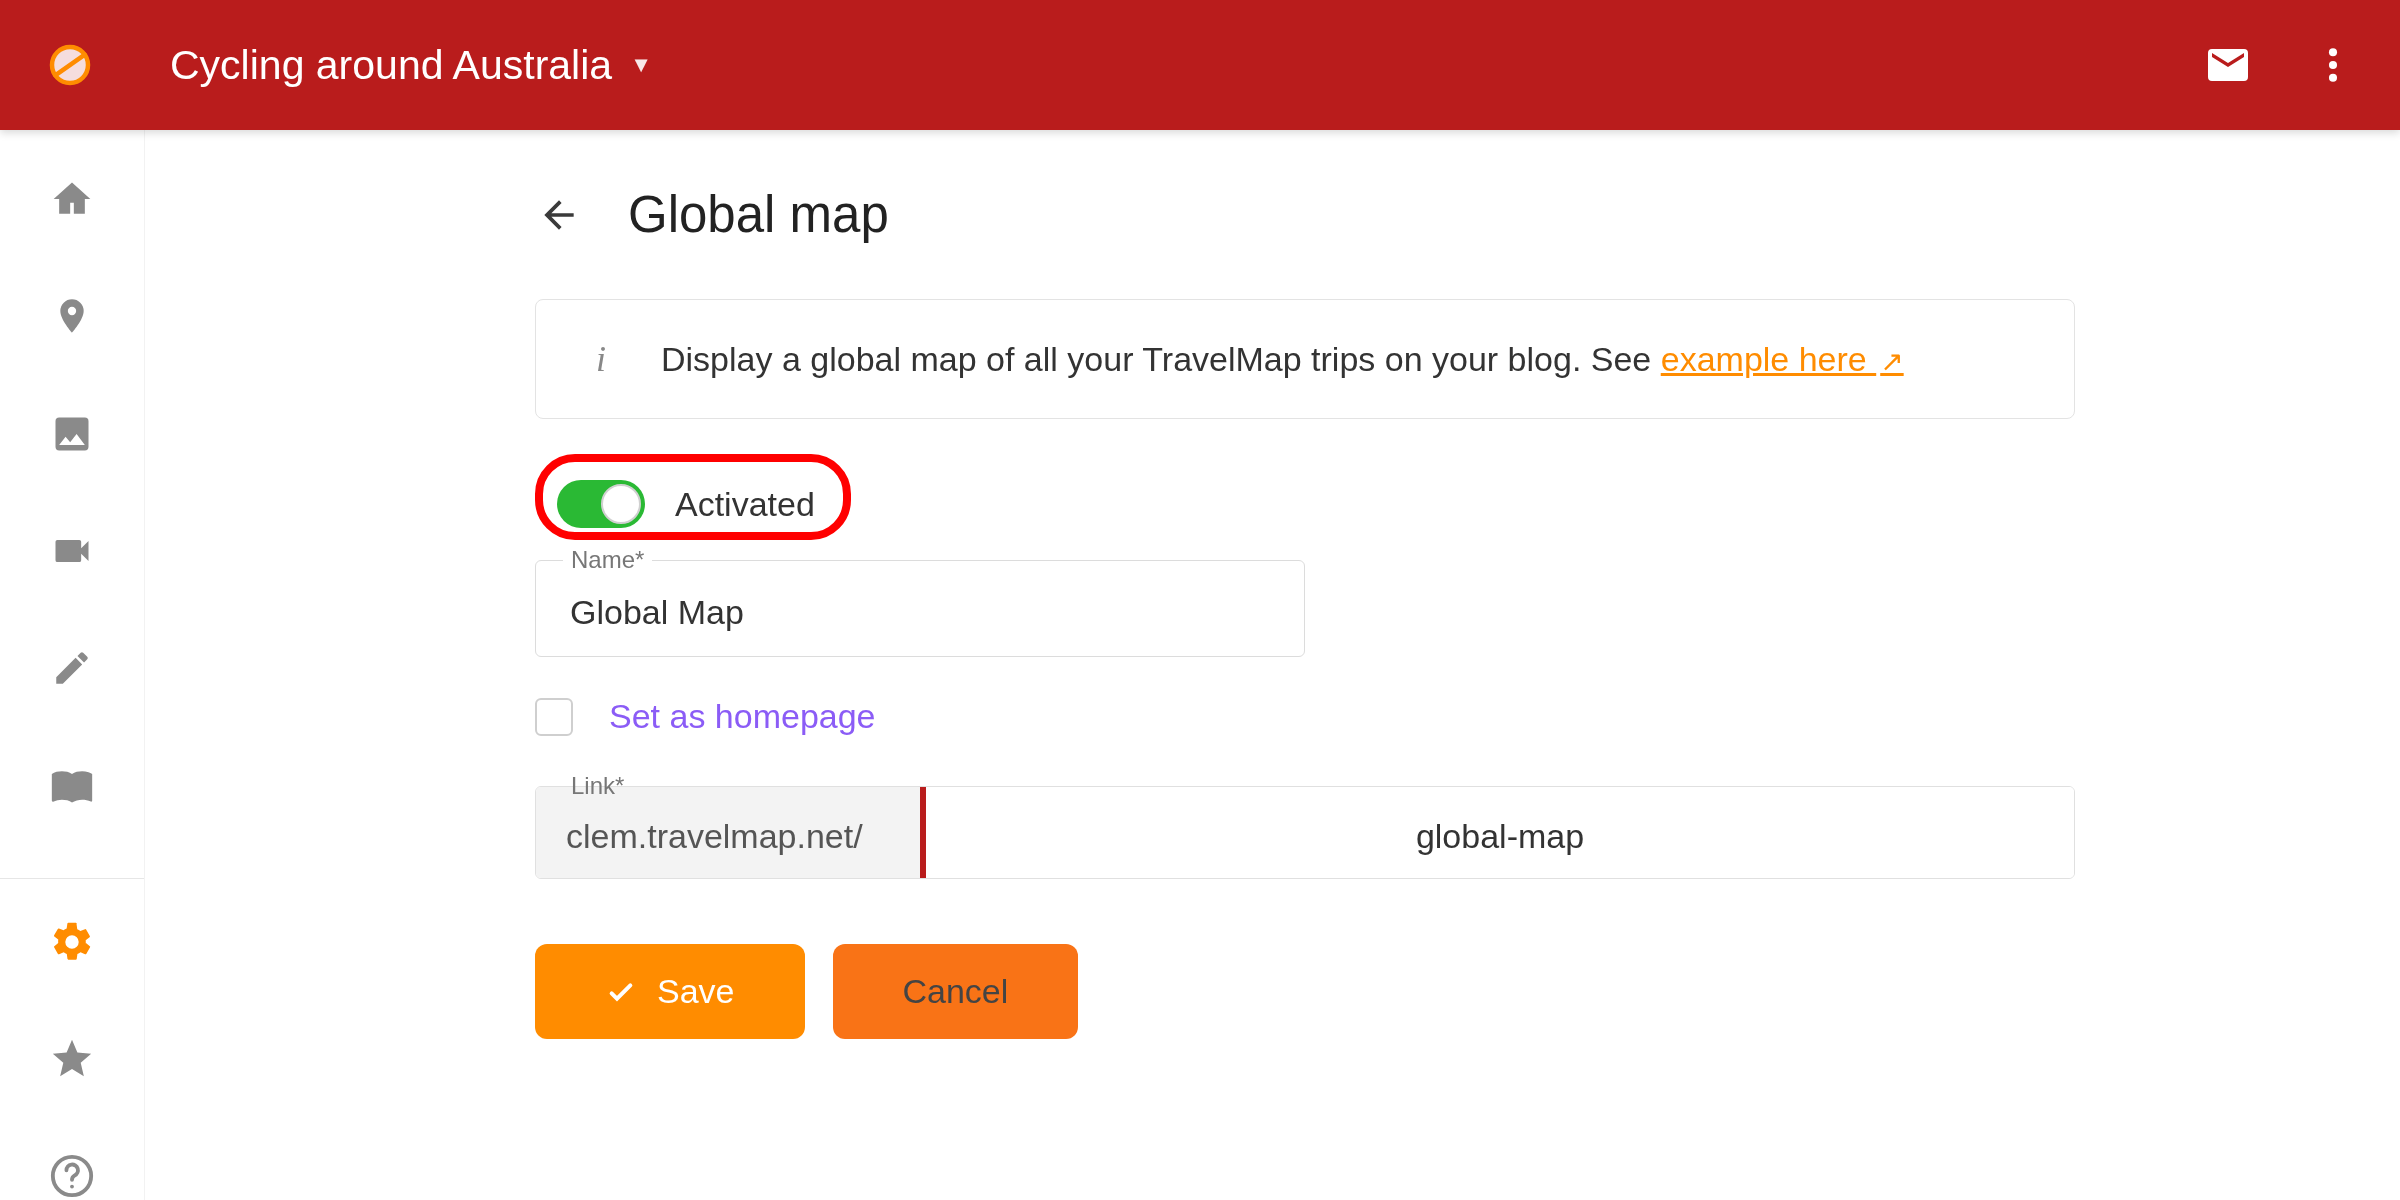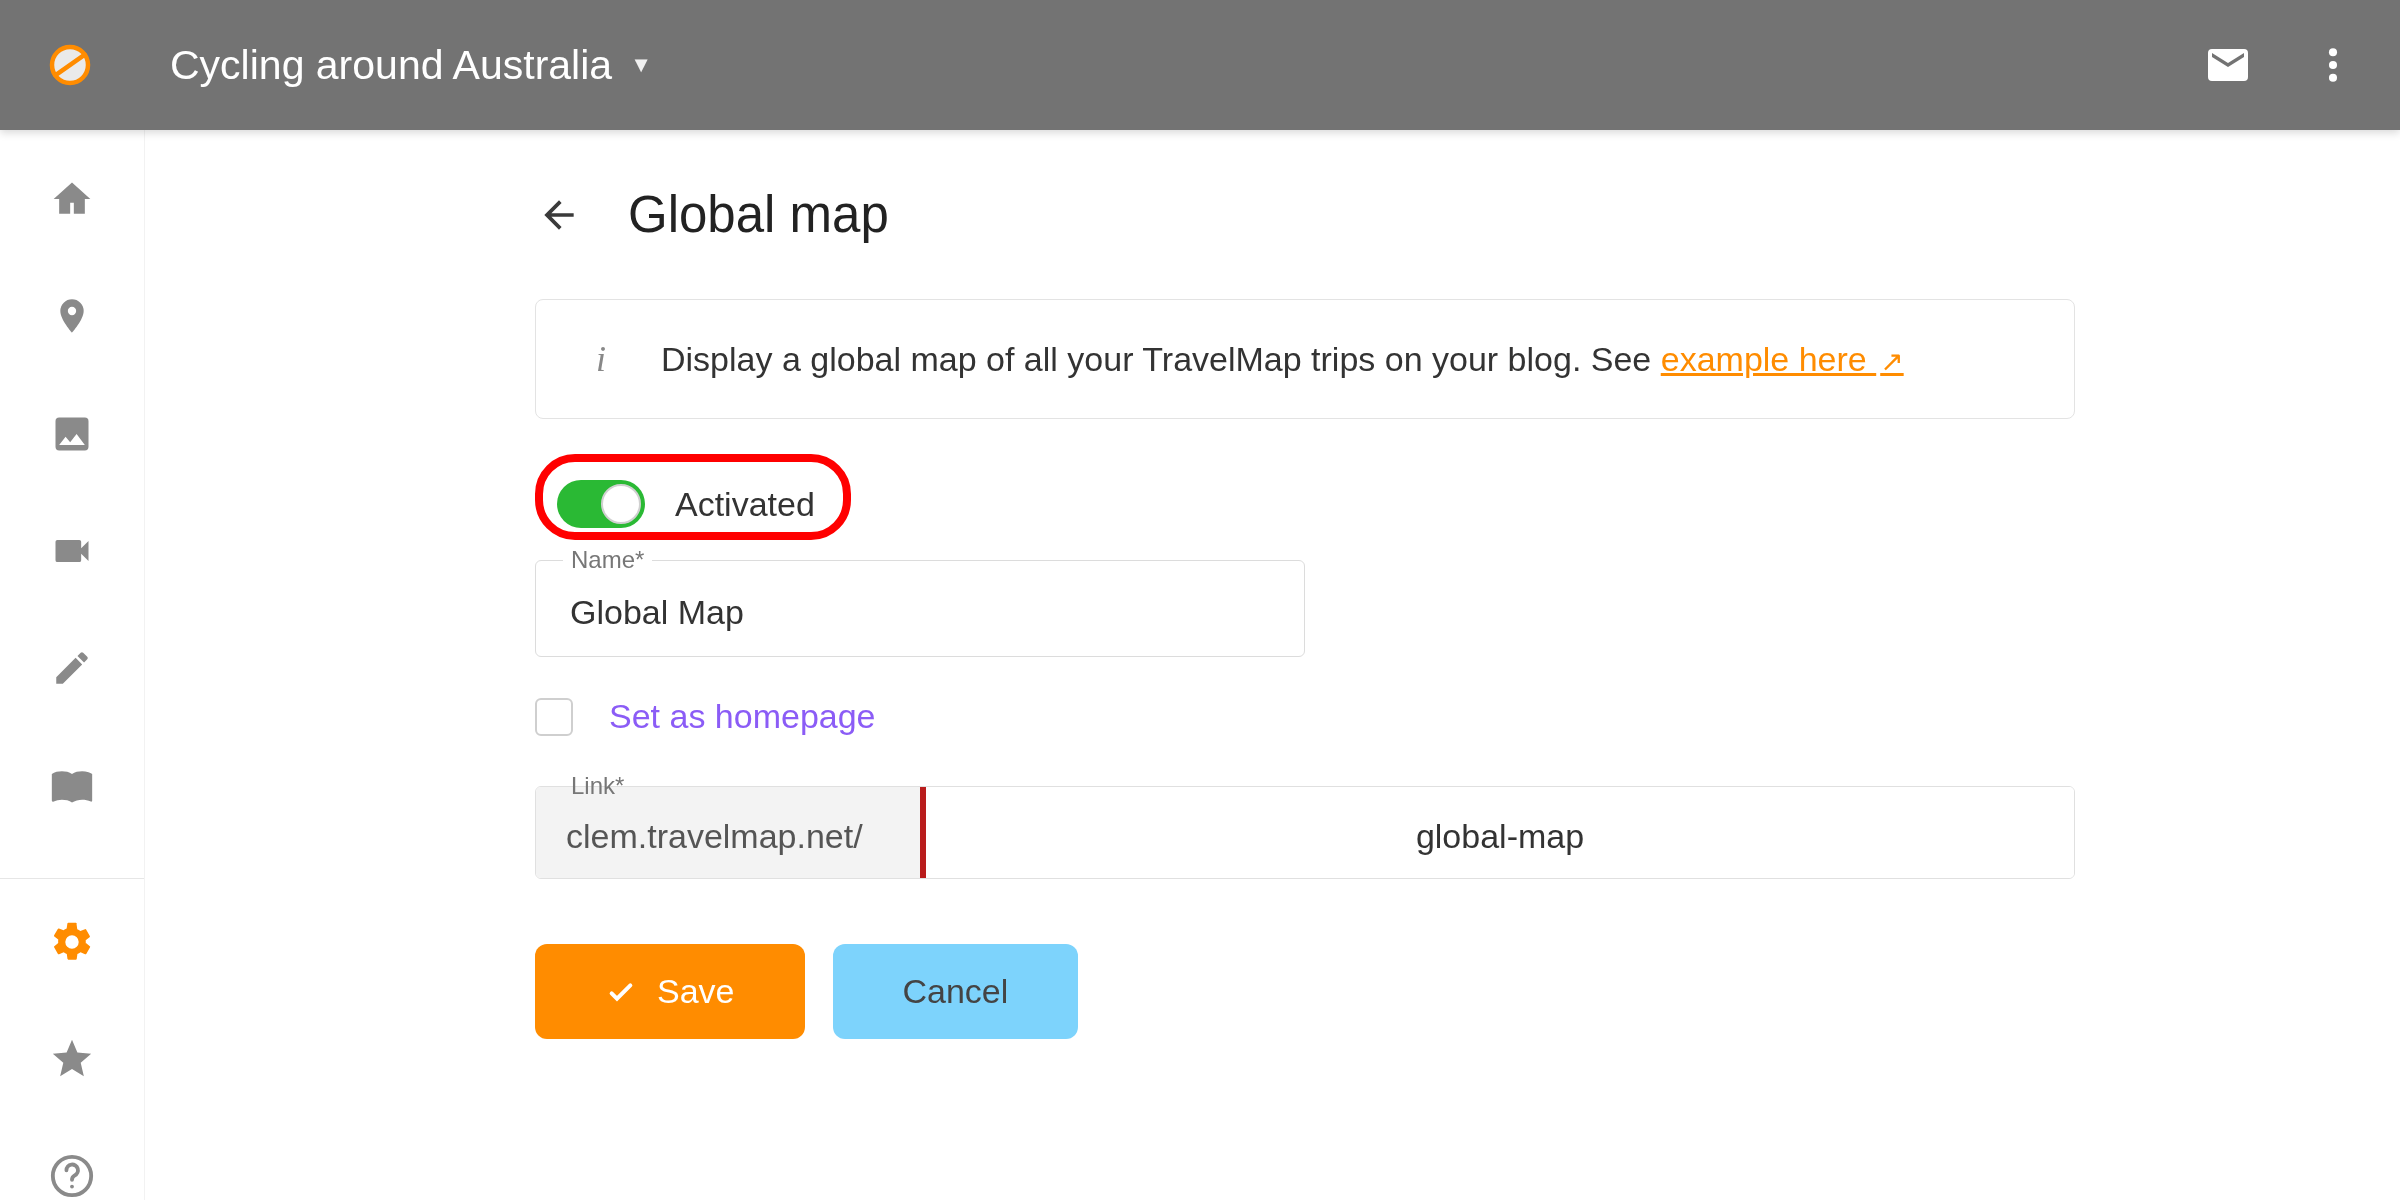--- a/index.html
+++ b/index.html
@@ -1,21 +1,21 @@
 <!DOCTYPE html>
 <html><head>
 <meta charset="utf-8">
 <style>
   * { box-sizing: border-box; margin: 0; padding: 0; font-family: "Segoe UI", Arial, sans-serif; }
   body { width: 2400px; height: 1200px; overflow: hidden; background: #fff; }
 
   
   .topbar {
     height: 130px;
-    background: #737373;
+    background: #b91c1c;
     display: flex;
     align-items: center;
     padding: 0 40px;
     color: #fff;
     box-shadow: 0 3px 8px rgba(0,0,0,0.15);
   }
   .topbar .logo {
     width: 60px; height: 60px;
     display: flex; align-items: center; justify-content: center;
     margin-right: 70px;
@@ -136,21 +136,21 @@
 
   .actions { display:flex; gap:28px; margin-top: 65px;}
   .btn {
     border:none; border-radius:12px;
     padding: 28px 70px;
     font-size: 34px;
     cursor:pointer;
     display:flex; align-items:center; gap:20px;
   }
   .btn.primary { background:#ff8c00; color:#fff; }
-  .btn.secondary { background:#7dd3fc; color:#444; }
+  .btn.secondary { background:#f97316; color:#444; }
 </style>
 </head>
 <body>
 
 <div class="topbar">
   <div class="logo">
     <svg width="54" height="54" viewBox="0 0 24 24">
       <circle cx="12" cy="12" r="8" fill="#fff" opacity="0.85"></circle>
       <circle cx="12" cy="12" r="8" fill="none" stroke="#ff8c00" stroke-width="2"></circle>
       <rect x="3" y="11" width="18" height="2" rx="1" fill="#ff8c00" transform="rotate(-35 12 12)"></rect>

